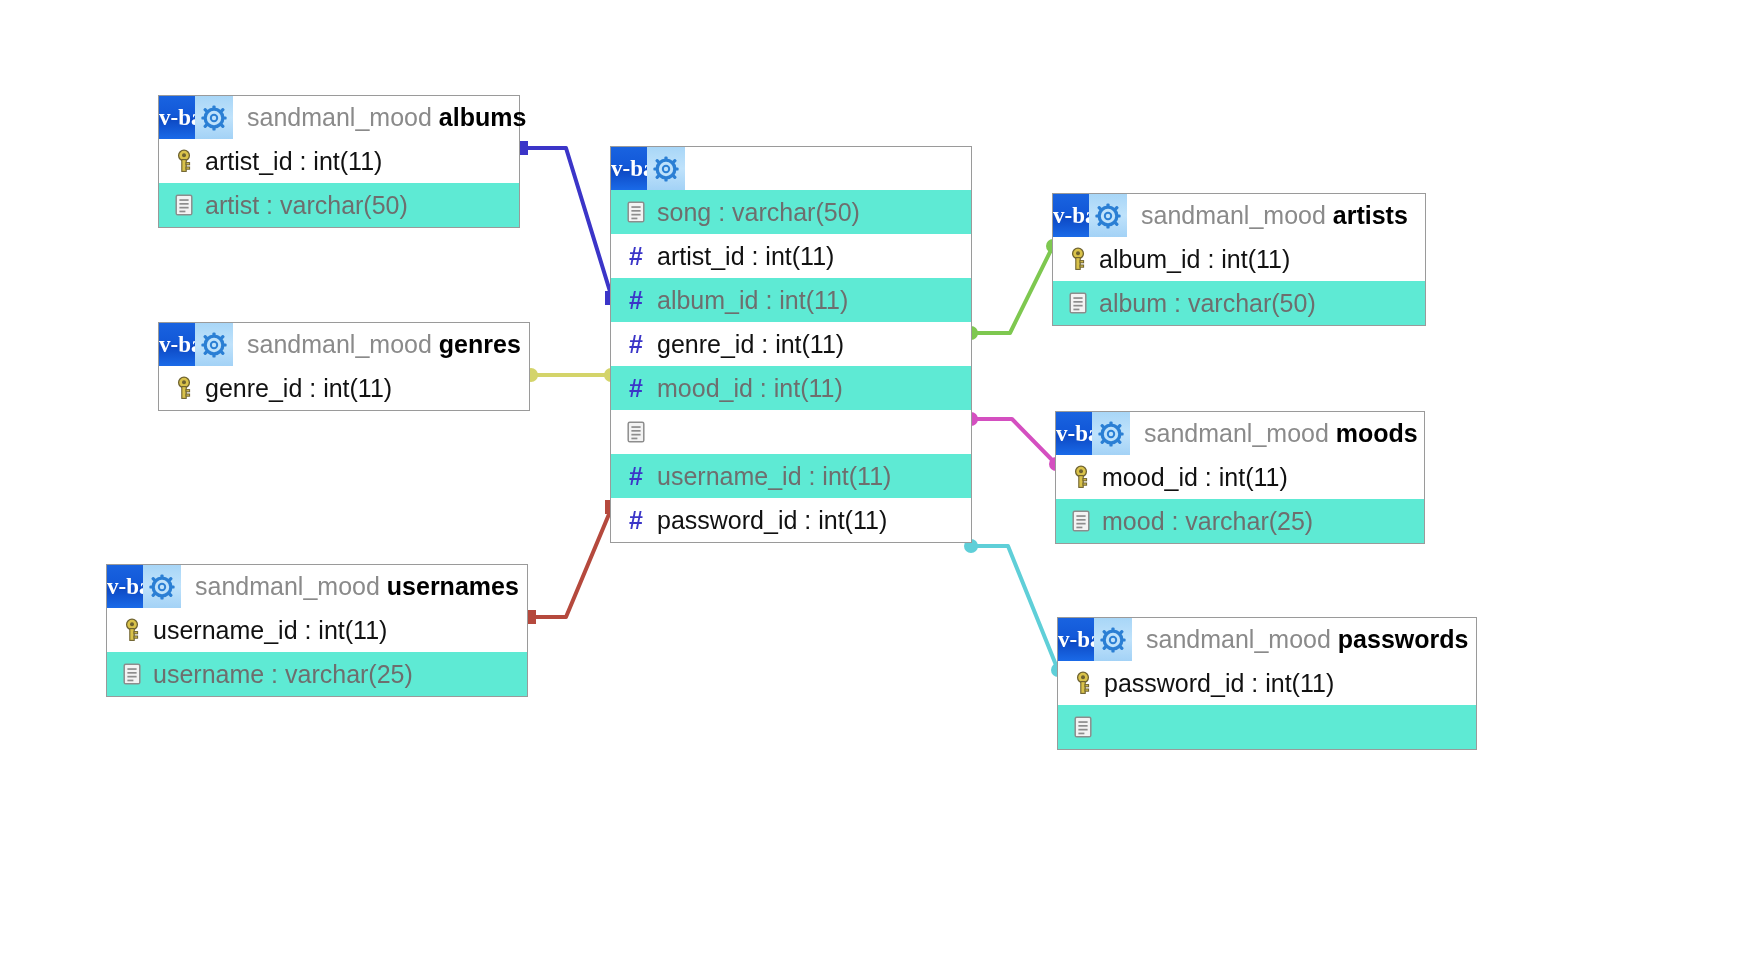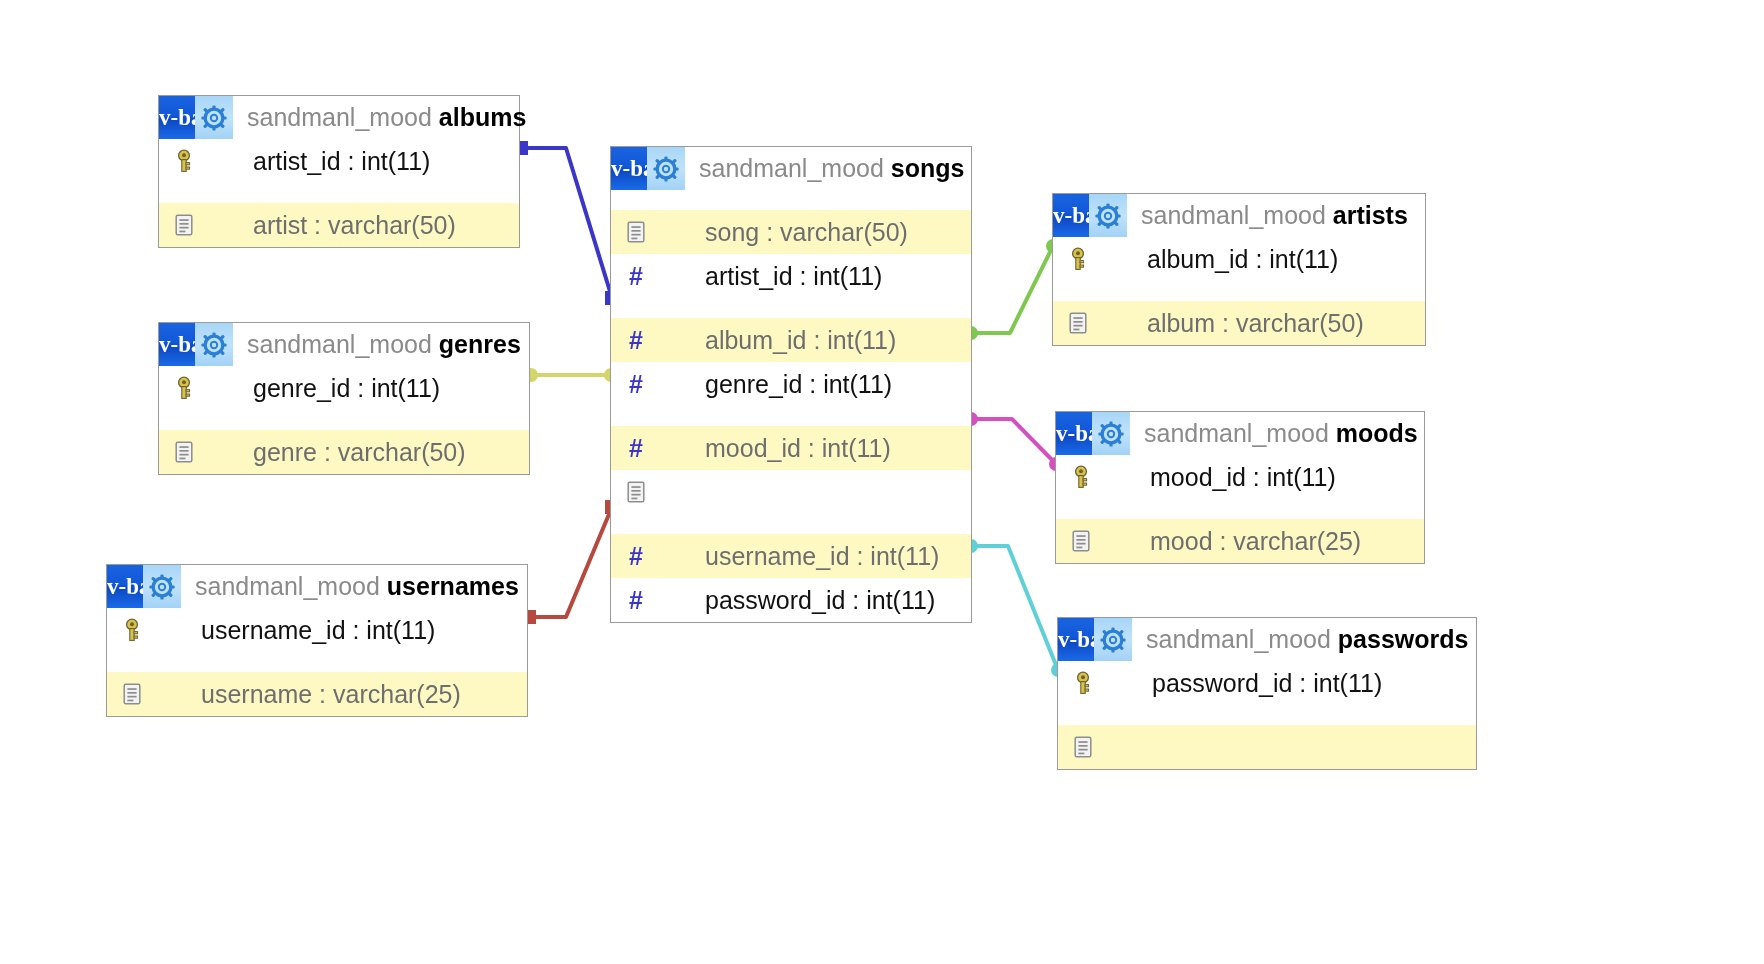--- a/index.html
+++ b/index.html
@@ -88,25 +88,23 @@
   
   .col {
     display: flex;
     align-items: center;
     height: 44px;
     padding-left: 10px;
     white-space: nowrap;
     font-size: 25px;
     color: #111111;
     background: #ffffff;
-    gap: 48px;
   }
   .col.alt {
-    background: #fef9c3;
-    margin-top: 20px;
+    background: #5eead4;
   }
   .col.muted {
     color: #6e6e6e;
   }
 
   .col-icon {
     width: 30px;
     flex: 0 0 30px;
     display: flex;
     align-items: center;
@@ -214,21 +212,20 @@
                 <rect x="11.4" y="21.2" width="3.2" height="4.4" rx="1.2"></rect>
                 <rect x="0.4" y="11.4" width="4.4" height="3.2" rx="1.2"></rect>
                 <rect x="21.2" y="11.4" width="4.4" height="3.2" rx="1.2"></rect>
                 <rect x="3.0" y="3.0" width="3.2" height="4.4" rx="1.2" transform="rotate(-45 4.6 5.2)"></rect>
                 <rect x="19.8" y="3.0" width="3.2" height="4.4" rx="1.2" transform="rotate(45 21.4 5.2)"></rect>
                 <rect x="3.0" y="18.6" width="3.2" height="4.4" rx="1.2" transform="rotate(45 4.6 20.8)"></rect>
                 <rect x="19.8" y="18.6" width="3.2" height="4.4" rx="1.2" transform="rotate(-45 21.4 20.8)"></rect>
               </g>
             </svg>
           </div>
-          <div class="hdr-title"><span>sandmanl_mood</span> <b>songs</b></div>
         </div>
         <div class="col alt muted">
           <span class="col-icon">
             <svg width="18" height="22" viewBox="0 0 18 22">
               <rect x="1.2" y="1.2" width="15.6" height="19.6" rx="1.6" fill="#f3f3f3" stroke="#8d8d8d" stroke-width="1.5"></rect>
               <rect x="4.4" y="5.2" width="9.2" height="1.7" fill="#8d8d8d"></rect>
               <rect x="4.4" y="9.0" width="9.2" height="1.7" fill="#8d8d8d"></rect>
               <rect x="4.4" y="12.8" width="9.2" height="1.7" fill="#8d8d8d"></rect>
               <rect x="4.4" y="16.6" width="6.0" height="1.7" fill="#8d8d8d"></rect>
             </svg>
@@ -359,32 +356,20 @@
             <svg width="20" height="24" viewBox="0 0 20 24">
               <circle cx="10" cy="6.5" r="5.4" fill="#d9c24a" stroke="#6e6230" stroke-width="1.3"></circle>
               <circle cx="10" cy="6.2" r="2.0" fill="#6e6230"></circle>
               <rect x="7.8" y="10.6" width="4.4" height="11.8" fill="#d9c24a" stroke="#6e6230" stroke-width="1.1"></rect>
               <rect x="12.0" y="13.6" width="3.6" height="2.2" fill="#d9c24a" stroke="#6e6230" stroke-width="1"></rect>
               <rect x="12.0" y="18.0" width="3.6" height="2.2" fill="#d9c24a" stroke="#6e6230" stroke-width="1"></rect>
             </svg>
           </span>
           <span class="col-label">genre_id : int(11)</span>
         </div>
-        <div class="col alt muted">
-          <span class="col-icon">
-            <svg width="18" height="22" viewBox="0 0 18 22">
-              <rect x="1.2" y="1.2" width="15.6" height="19.6" rx="1.6" fill="#f3f3f3" stroke="#8d8d8d" stroke-width="1.5"></rect>
-              <rect x="4.4" y="5.2" width="9.2" height="1.7" fill="#8d8d8d"></rect>
-              <rect x="4.4" y="9.0" width="9.2" height="1.7" fill="#8d8d8d"></rect>
-              <rect x="4.4" y="12.8" width="9.2" height="1.7" fill="#8d8d8d"></rect>
-              <rect x="4.4" y="16.6" width="6.0" height="1.7" fill="#8d8d8d"></rect>
-            </svg>
-          </span>
-          <span class="col-label">genre : varchar(50)</span>
-        </div>
       </div>
       <div class="tbl" style="left: 1055px; top: 411px; width: 370px;">
         <div class="tbl-head">
           <div class="hdr-v">v-badge-icon</div>
           <div class="hdr-gear">
             <svg width="26" height="26" viewBox="0 0 26 26">
               <g fill="#2b7fd4">
                 <circle cx="13" cy="13" r="10.5" fill="#2b7fd4"></circle>
                 <circle cx="13" cy="13" r="7.2" fill="#bfe2fb"></circle>
                 <circle cx="13" cy="13" r="4.2" fill="#2b7fd4"></circle>

